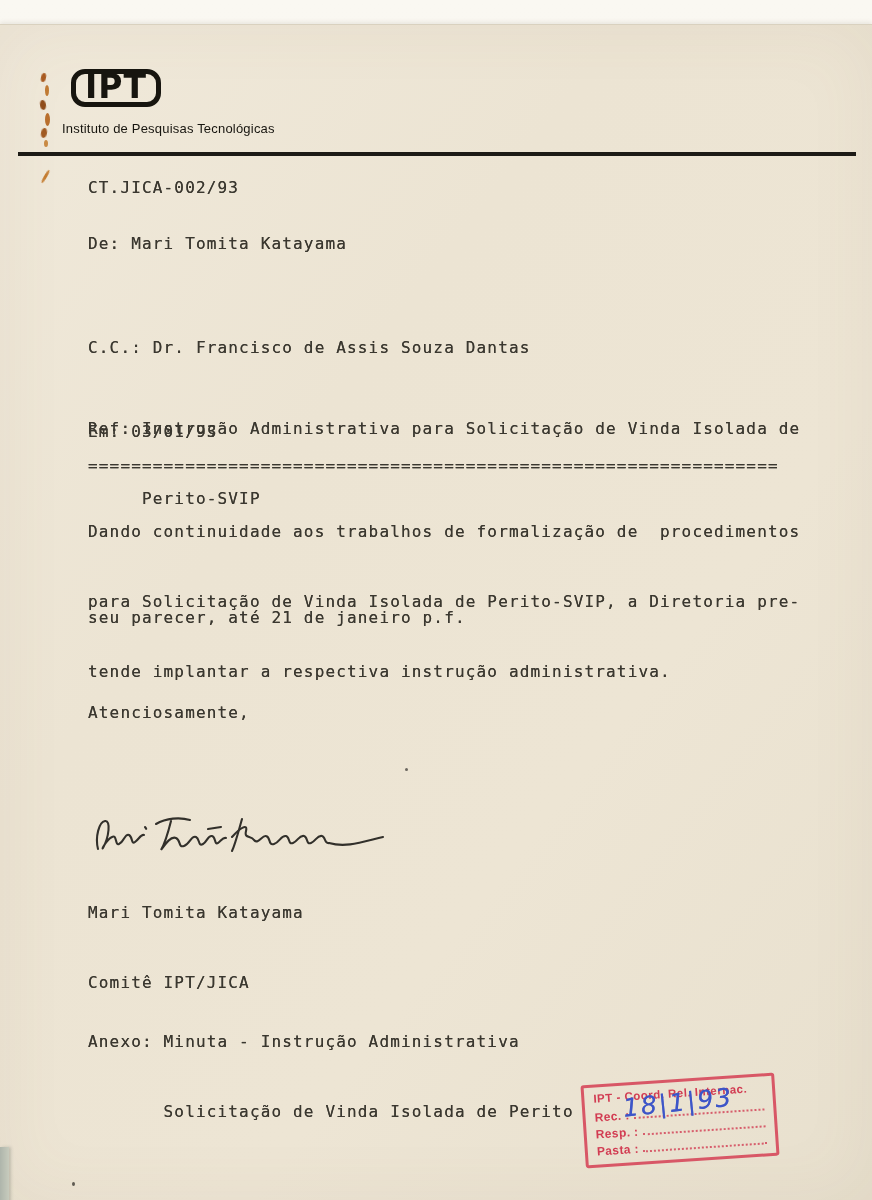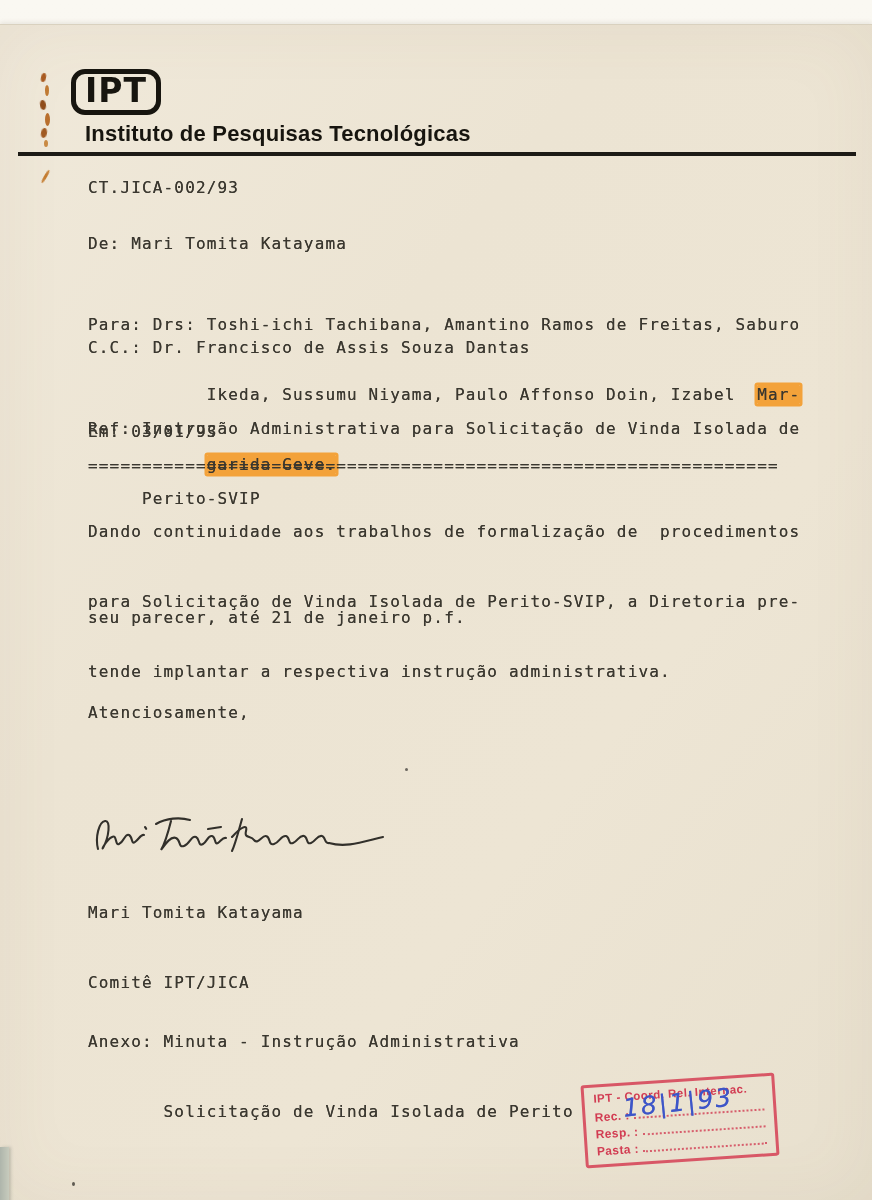--- a/index.html
+++ b/index.html
@@ -15,31 +15,31 @@
     border-top:1px solid #d9d1bf;
     box-shadow:0 -2px 4px rgba(90,80,60,.10), inset 0 0 70px rgba(125,105,65,.07);
   }
   .edge-strip{
     position:absolute;left:0;top:1122px;width:9px;height:78px;
     background:linear-gradient(to right,#aeb5ab,#c7cbbd);
     box-shadow:2px 0 3px rgba(80,90,80,.25);
   }
   
   .logo{
-    position:absolute;left:71px;top:44px;width:90px;height:46px;
+    position:absolute;left:71px;top:44px;width:90px;height:38px;
     border:5px solid #17150f;border-radius:14px;
     display:flex;align-items:center;justify-content:center;box-sizing:border-box;
   }
   .logo span{
     font-family:"DejaVu Sans",sans-serif;font-weight:900;font-size:33px;
     letter-spacing:1px;color:#17150f;transform:scaleY(1.02);margin-top:-3px;
   }
   .org{
-    position:absolute;left:85px;top:96px;
-    font-family:"Liberation Sans",sans-serif;font-weight:bold;font-size:22px;
+    position:absolute;left:62px;top:96px;
+    font-family:"Liberation Sans",sans-serif;font-weight:normal;font-size:13px;
     color:#17150f;letter-spacing:.2px;
   }
   .rule{position:absolute;left:18px;top:127px;width:838px;height:3.5px;background:#1d1b16;}
   
   .t{
     position:absolute;left:88px;
     font-family:"DejaVu Sans Mono",monospace;font-size:16px;line-height:23.4px;
     letter-spacing:1.16px;white-space:pre;color:#3a372f;
     text-shadow:0 0 .6px rgba(58,55,47,.85);
   }
@@ -86,25 +86,20 @@
 
     <div class="logo">
         <span>IPT</span>
       </div>
     <div class="org">Instituto de Pesquisas Tecnológicas</div>
     <div class="rule"></div>
 
     <div class="t" style="top:151px">CT.JICA-002/93</div>
     <div class="t" style="top:207px">De: Mari Tomita Katayama</div>
 
-    <div class="t" style="top:241px">
-      <div>Para: Drs: Toshi-ichi Tachibana, Amantino Ramos de Freitas, Saburo</div>
-      <div><span>           Ikeda, Sussumu Niyama, Paulo Affonso Doin, Izabel  </span><span class="hl">Mar-</span></div>
-      <div><span>           </span><span class="hl">garida Geve.</span></div>
-    </div>
 
     <div class="t" style="top:311px">C.C.: Dr. Francisco de Assis Souza Dantas</div>
 
     <div class="t" style="top:345px">
       <div>Ref: Instrução Administrativa para Solicitação de Vinda Isolada de</div>
       <div>     Perito-SVIP</div>
     </div>
 
     <div class="t" style="top:395px">Em: 03/01/93</div>
     <div class="t" style="top:429px">================================================================</div>

